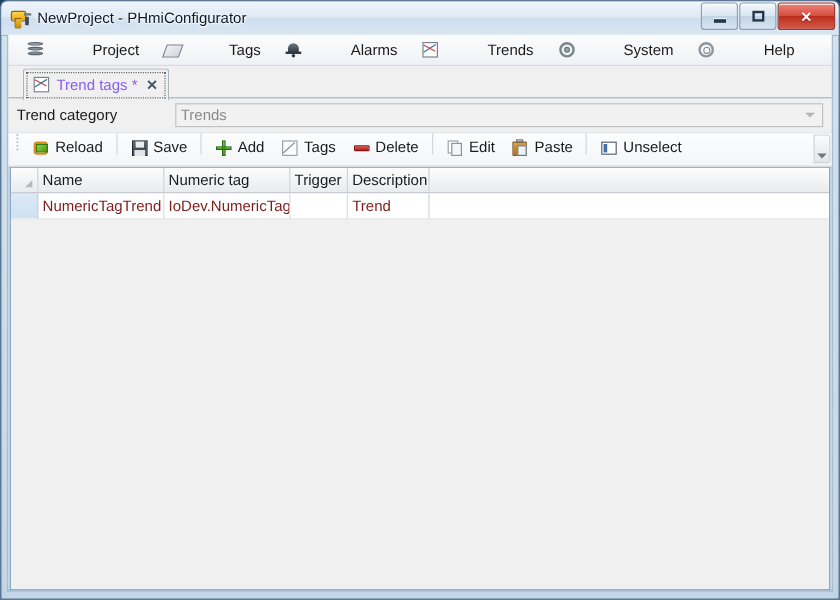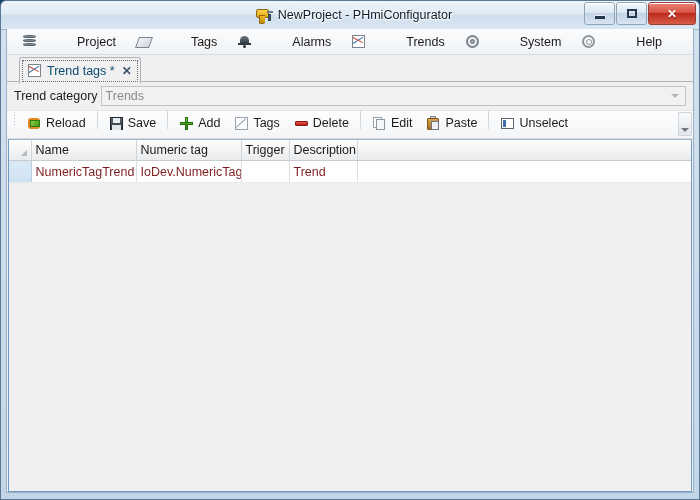--- a/index.html
+++ b/index.html
@@ -26,21 +26,21 @@
     overflow:hidden;
   }
   .glassframe{
     position:absolute;left:0;top:0;right:0;height:28px;
     background:linear-gradient(180deg,#eef5fb 0%,#dfeaf4 46%,#cfdfee 52%,#d9e6f2 100%);
     border-radius:6px 6px 0 0;
     border-bottom:1px solid #9fb7cc;
   }
   .titlebar{
     position:absolute;left:0;top:0;right:0;height:27px;
-    display:flex;align-items:center;justify-content:center;
+    display:flex;align-items:center;
   }
   .title-icon{
     width:18px;height:18px;margin-left:7px;margin-right:5px;
     position:relative;flex:0 0 auto;
   }
   .drill-body{
     position:absolute;left:1px;top:3px;width:11px;height:7px;
     background:linear-gradient(180deg,#fcd34a 0%,#e9a712 100%);
     border:1px solid #8a6310;border-radius:2px;
   }
@@ -156,29 +156,29 @@
     display:flex;align-items:center;padding:0 8px 0 7px;
     background:#f0f0f0;
     border:1px solid #a9b4bf;border-bottom:1px solid #f0f0f0;
     border-radius:3px 3px 0 0;
     z-index:2;
   }
   .tab .focusring{
     position:absolute;left:2px;top:2px;right:2px;bottom:1px;
     border:1px dotted #6b6b6b;pointer-events:none;
   }
-  .tab-label{margin-left:5px;font-size:12.5px;color:#0c4a6e;white-space:nowrap;text-align:center;}
+  .tab-label{margin-left:5px;font-size:12.5px;color:#8b5cf6;white-space:nowrap;text-align:center;}
   .tab-close{
     margin-left:7px;color:#41576e;font-size:12px;font-weight:bold;line-height:1;
   }
 
   
   .catrow{
     height:28px;flex:0 0 auto;display:flex;align-items:center;
-    padding:0 7px;background:#f0f0f0;
+    padding:0 7px;background:#f0f0f0;gap:45px;
   }
   .catlabel{font-size:12.5px;color:#1b1b1b;white-space:nowrap;margin-right:3px;}
   .combo{
     flex:1 1 auto;height:20px;position:relative;
     background:#f1f1f1;border:1px solid #c3c3c3;box-sizing:border-box;
     display:flex;align-items:center;
   }
   .combo-text{padding-left:4px;color:#8a8a8a;font-size:12.5px;}
   .combo-arrow{
     position:absolute;right:6px;top:7px;width:0;height:0;

